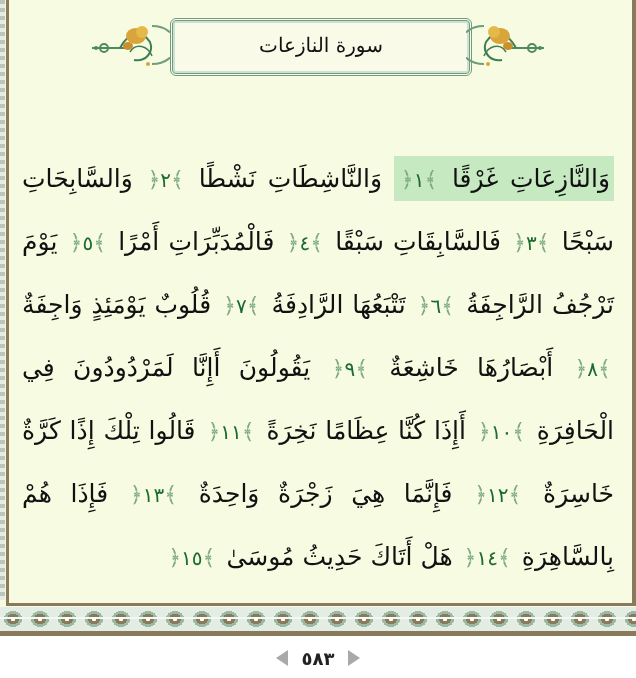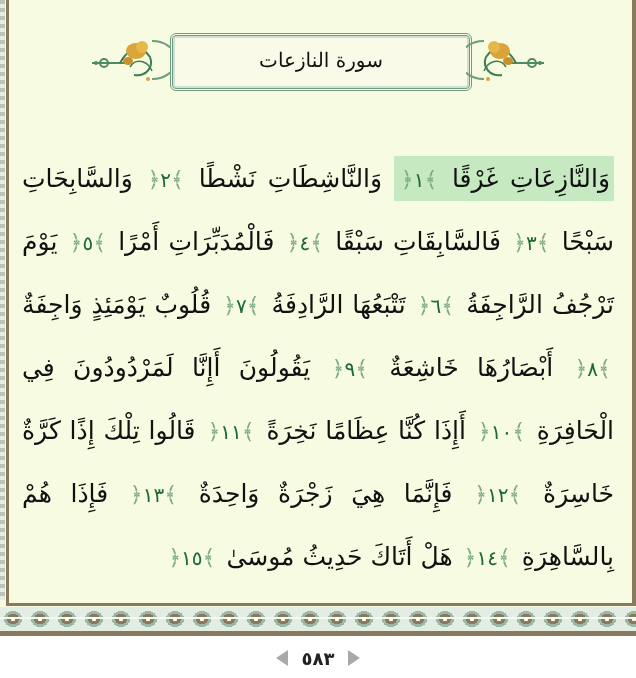--- a/index.html
+++ b/index.html
@@ -31,21 +31,21 @@
       radial-gradient(ellipse 9px 8px at 13px 12px, #8a7a5c 0 6px, #9bb8a2 6px 9px, transparent 9px);
     background-size: 27px 24px;
     background-repeat: repeat-x;
   }
   .outer-bottom-rule {
     position: absolute; left: 0; right: 0; top: 631px; height: 5px; background: #8a7a5c;
   }
 
   
   .surah-header {
-    position: absolute; left: 90px; top: 29px; width: 456px; height: 60px;
+    position: absolute; left: 90px; top: 14px; width: 456px; height: 60px;
   }
   .cartouche {
     position: absolute; left: 80px; top: 4px; width: 296px; height: 52px;
     border: 3px double #6f9c7d; border-radius: 6px; background: #f9fbe8;
     box-shadow: inset 0 0 0 2px #cfe0d2;
   }
   .surah-title {
     position: absolute; left: 0; right: 0; top: 12px; text-align: center;
     font-family: "DejaVu Serif", serif; font-size: 20px; color: #111;
     direction: rtl;

